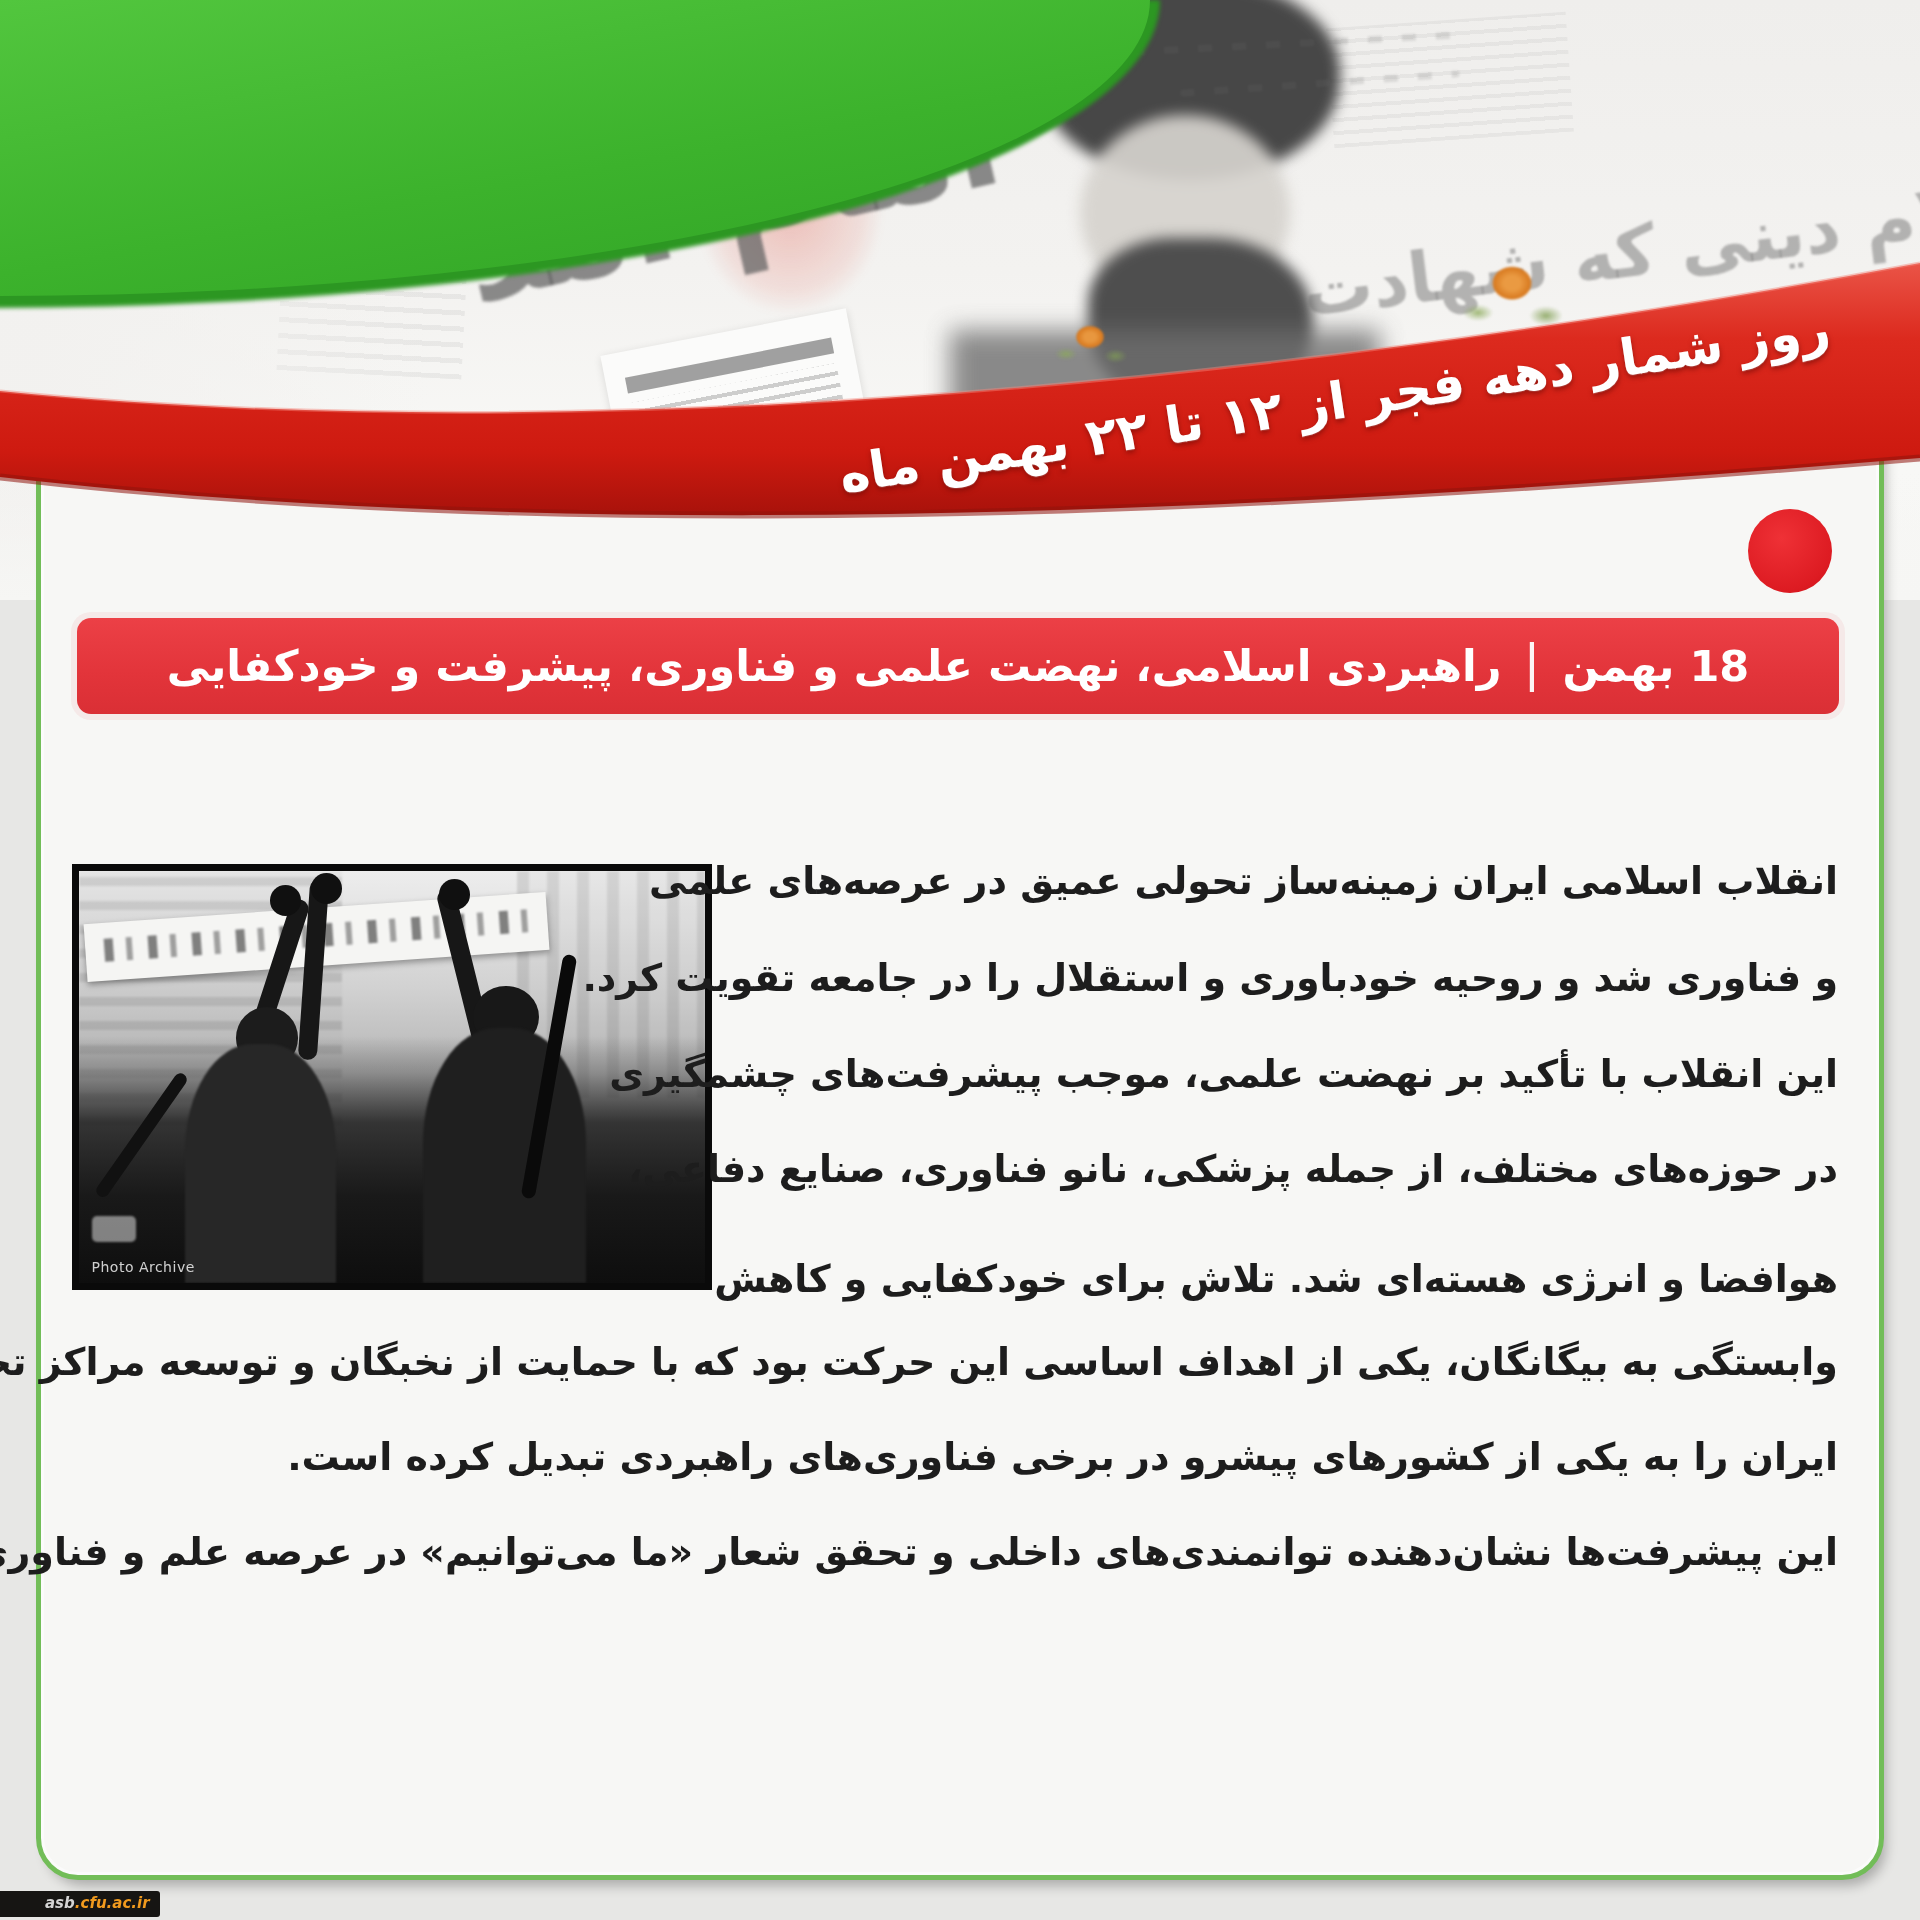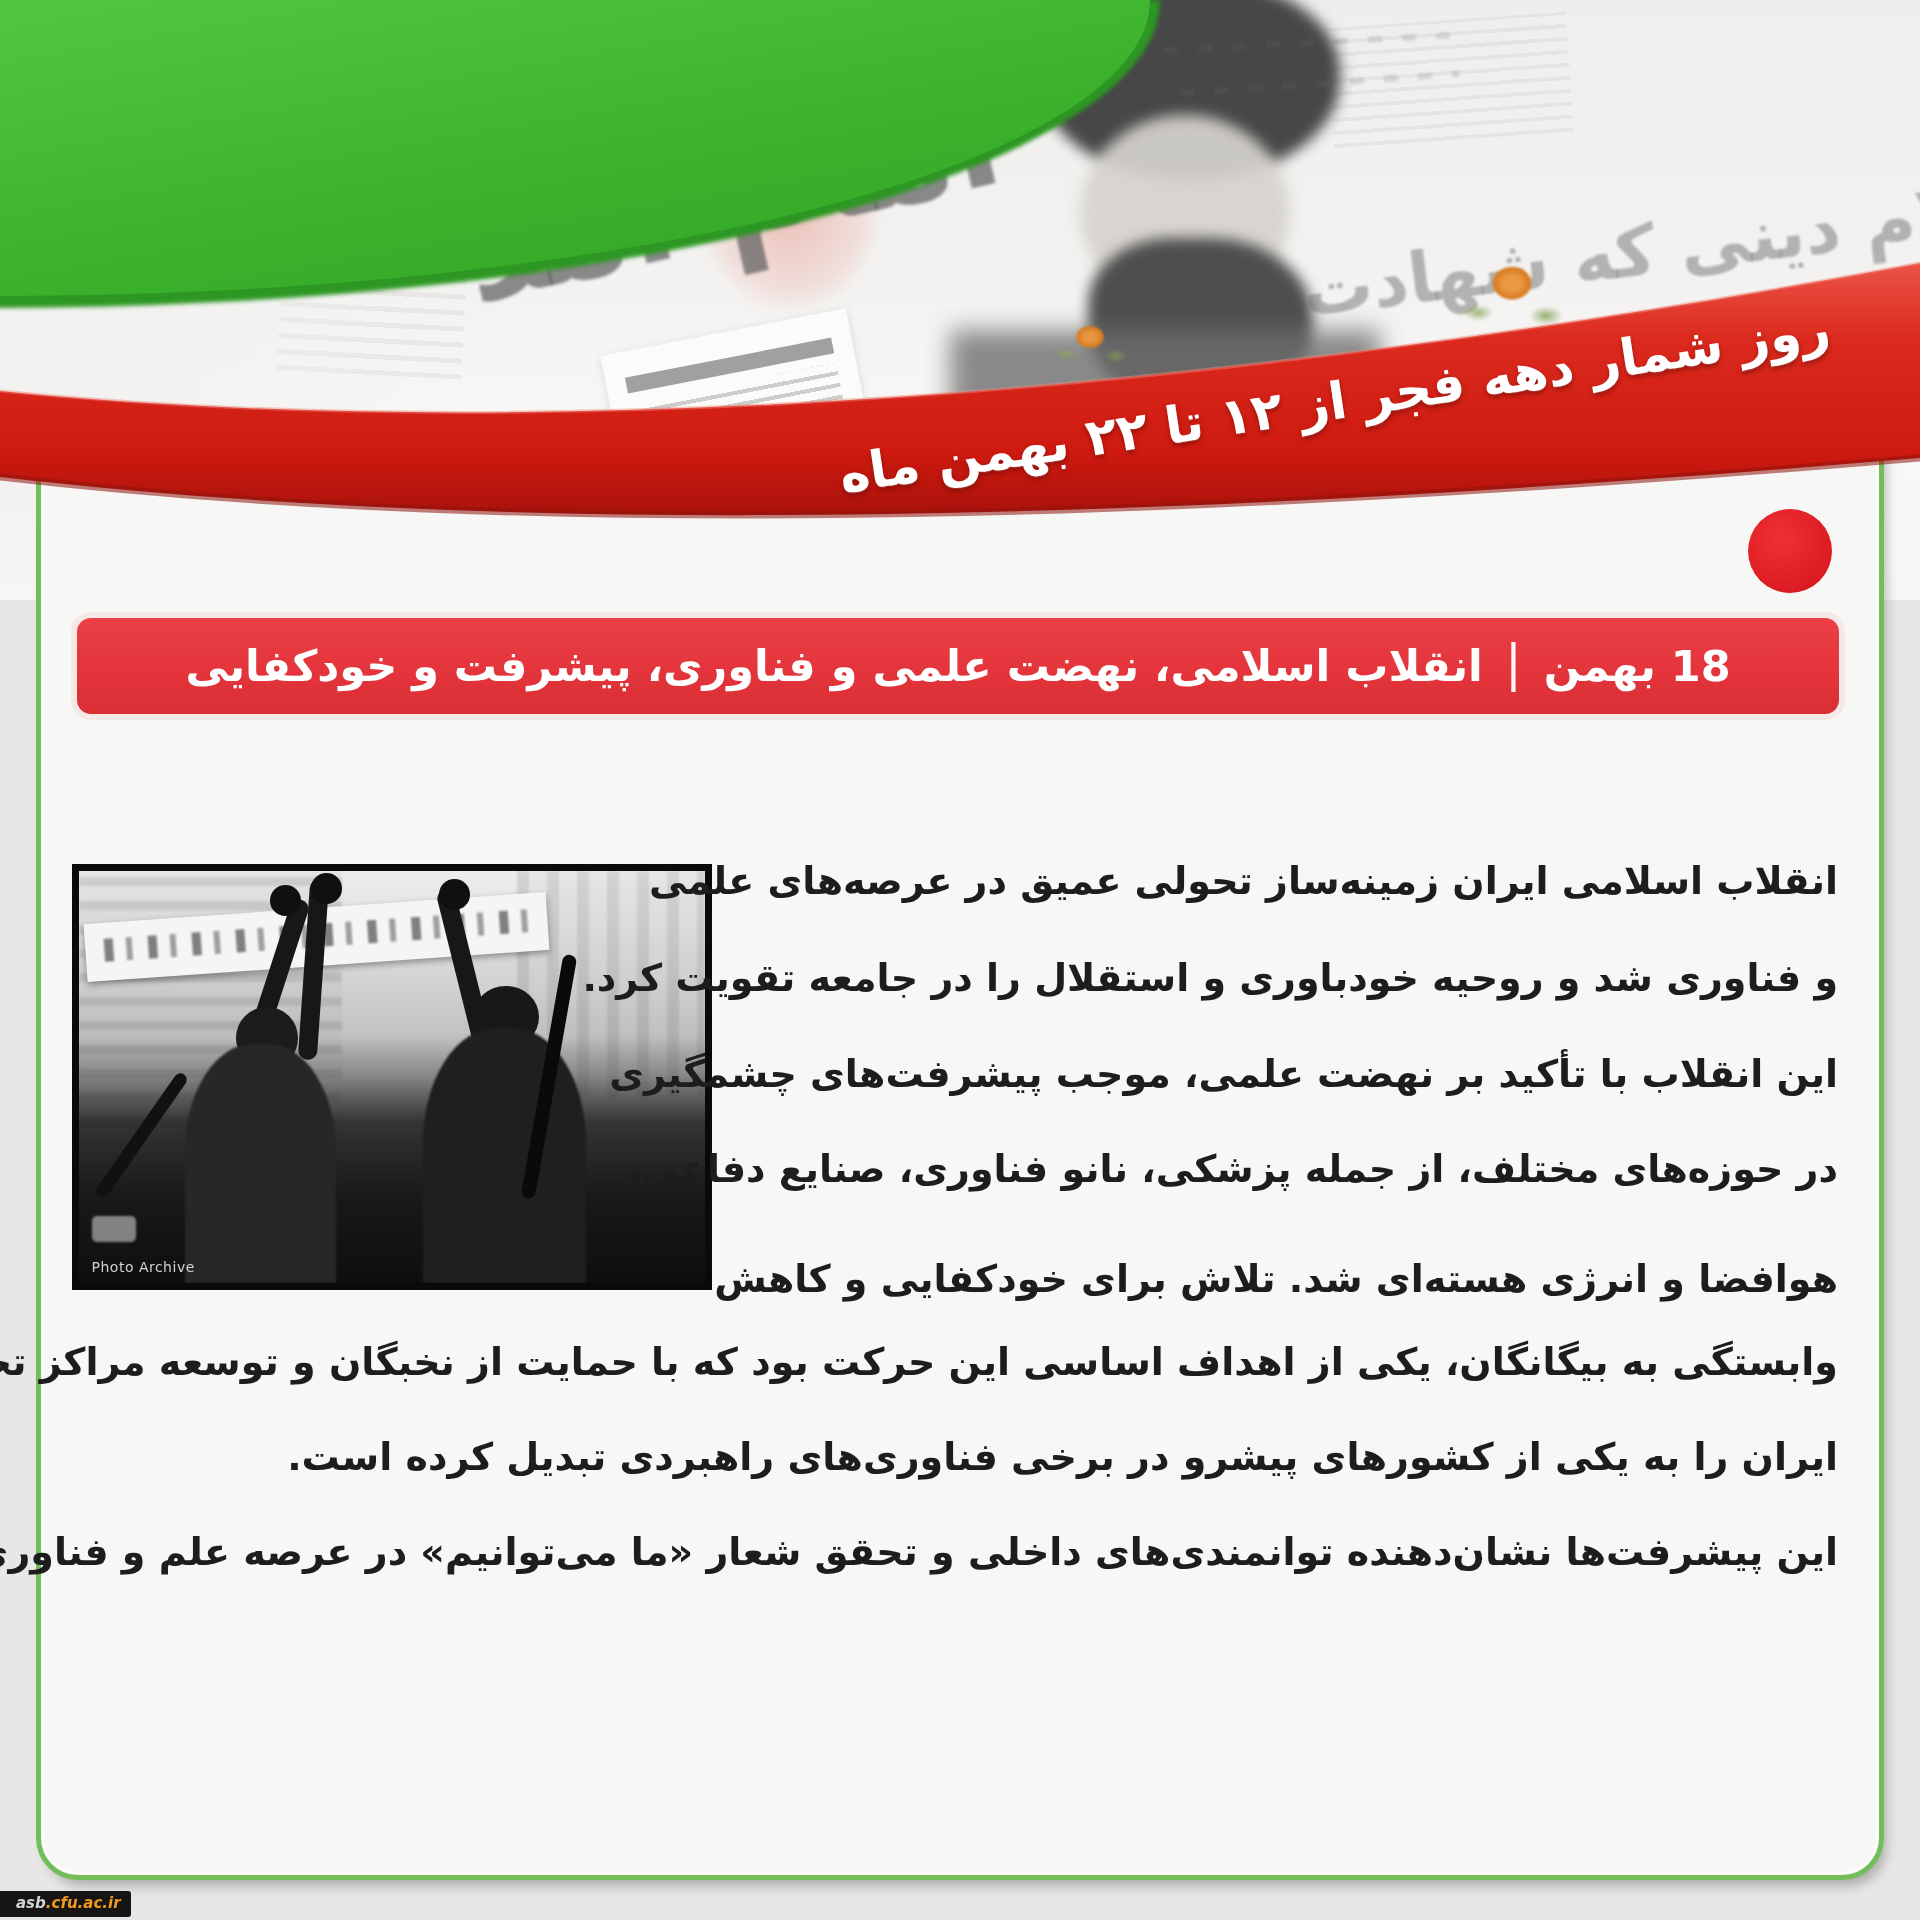--- a/index.html
+++ b/index.html
@@ -102,21 +102,21 @@
   .ph-logo{left:2%;bottom:10%;width:44px;height:26px;background:rgba(240,240,240,.5);border-radius:5px;filter:blur(1px);}
   .ph-wm{left:2%;bottom:2%;color:rgba(255,255,255,.8);font-size:14px;letter-spacing:.5px;}
 
   
   .bodyline{position:absolute;left:50px;right:82px;z-index:5;direction:rtl;text-align:right;
     font-size:38px;font-weight:bold;color:#1d1d1d;line-height:58px;white-space:nowrap;}
 
   
   .site-wm{position:absolute;left:0;top:1891px;z-index:6;background:#161513;padding:3px 10px 5px 16px;
     display:flex;align-items:baseline;font-style:italic;font-size:15px;font-weight:bold;border-radius:0 3px 3px 0;}
-  .site-wm .wm-a{color:#d4d4d4;}
+  .site-wm .wm-a{color:#d4d4d4;margin-left:29px;}
   .site-wm .wm-b{color:#f09a1e;}
 </style>
 </head>
 <body>
 
 <div class="canvas">
 
   <div class="collage">
     <div class="np-col np1 abs"></div>
     <div class="np-col np2 abs"></div>
@@ -158,21 +158,21 @@
     <path d="M0,477 C560,542 1230,516 1920,458" stroke="#8f140d" stroke-width="7" fill="none" opacity="0.55"></path>
     <path d="M0,391 C560,446 1230,392 1920,263" stroke="#f4887c" stroke-width="3" fill="none" opacity="0.45"></path>
   </svg>
   <div class="ribbon-text">روز شمار دهه فجر از ۱۲ تا ۲۲ بهمن ماه</div>
 
   <div class="red-dot"></div>
 
   <div class="title-bar">
     <span>18 بهمن</span>
     <span class="sep">|</span>
-    <span>انقلاب اسلامی، نهضت علمی و فناوری، پیشرفت و خودکفایی</span>
+    <span>راهبردی اسلامی، نهضت علمی و فناوری، پیشرفت و خودکفایی</span>
   </div>
 
   <figure class="photo" style="margin:0;">
     <div class="abs ph-sky"></div>
     <div class="abs ph-bldg-l"></div>
     <div class="abs ph-bldg-r"></div>
     <div class="abs ph-banner">
       <div class="script"></div>
     </div>
     <div class="abs ph-crowd"></div>

